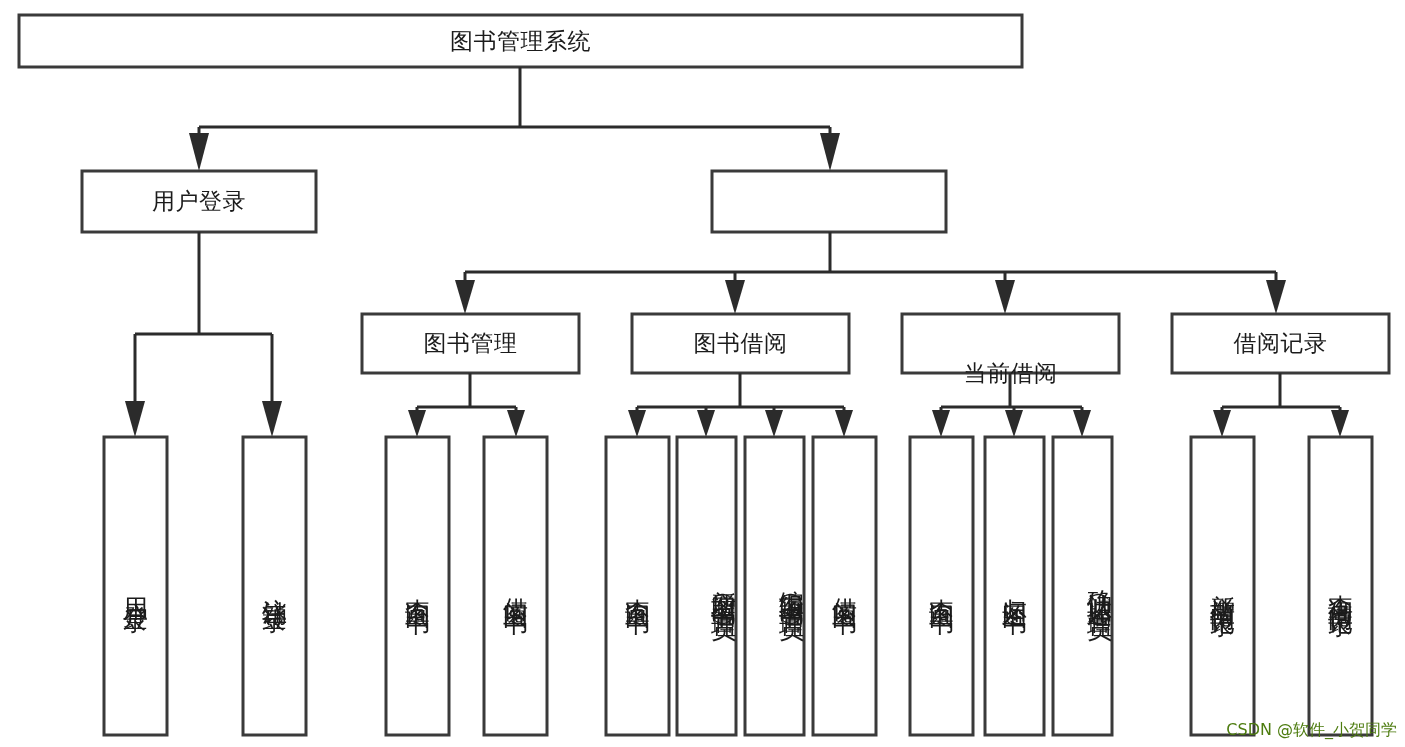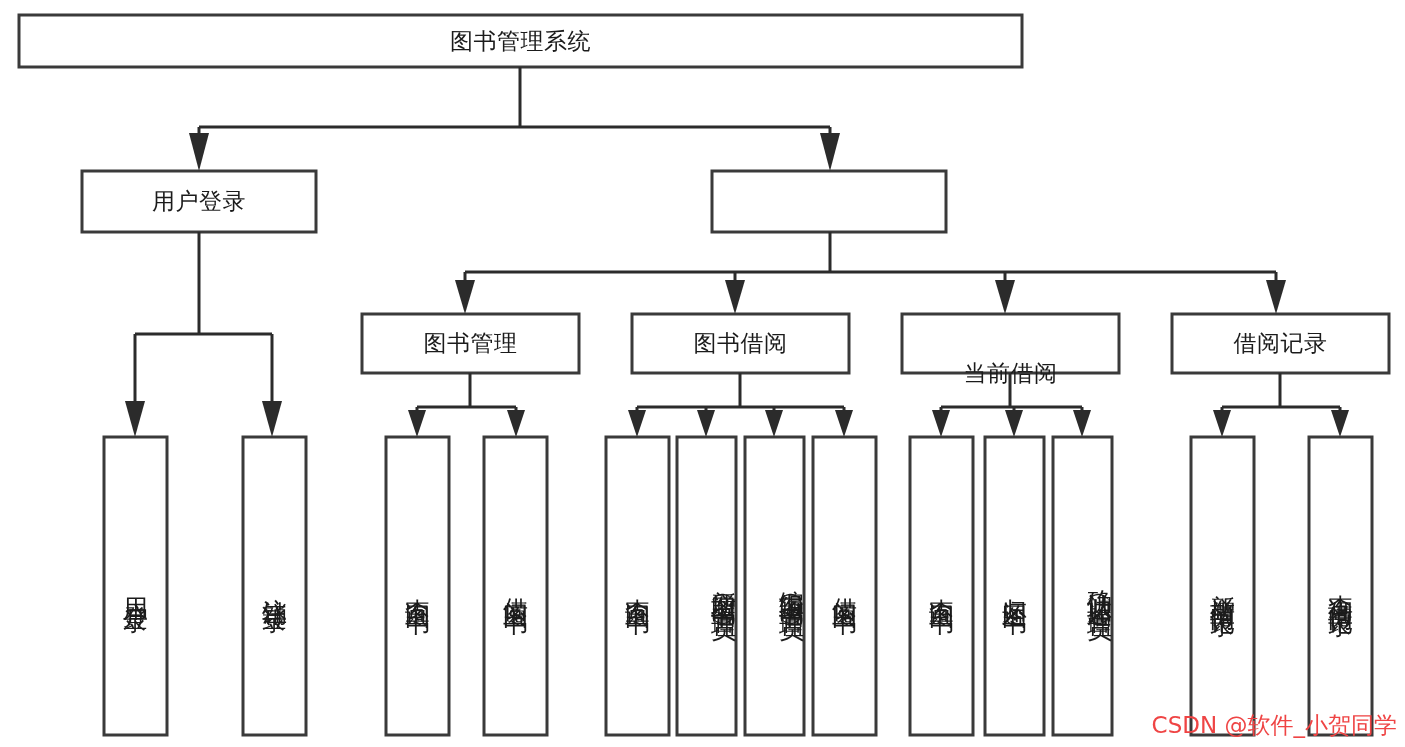--- a/index.html
+++ b/index.html
@@ -68,22 +68,22 @@
     box-sizing: border-box;
   }
   .node-label.vertical.centered {
     align-items: center;
     padding-top: 0;
   }
   .watermark {
     position: absolute;
     right: 8px;
     bottom: 6px;
-    font-size: 23px;
-    color: #ef4444;
+    font-size: 16px;
+    color: #4d7c0f;
     font-family: "DejaVu Sans", "Liberation Sans", sans-serif;
     white-space: nowrap;
     user-select: none;
   }
 </style>
 </head>
 <body>
 
 <div id="diagram-root">
 

